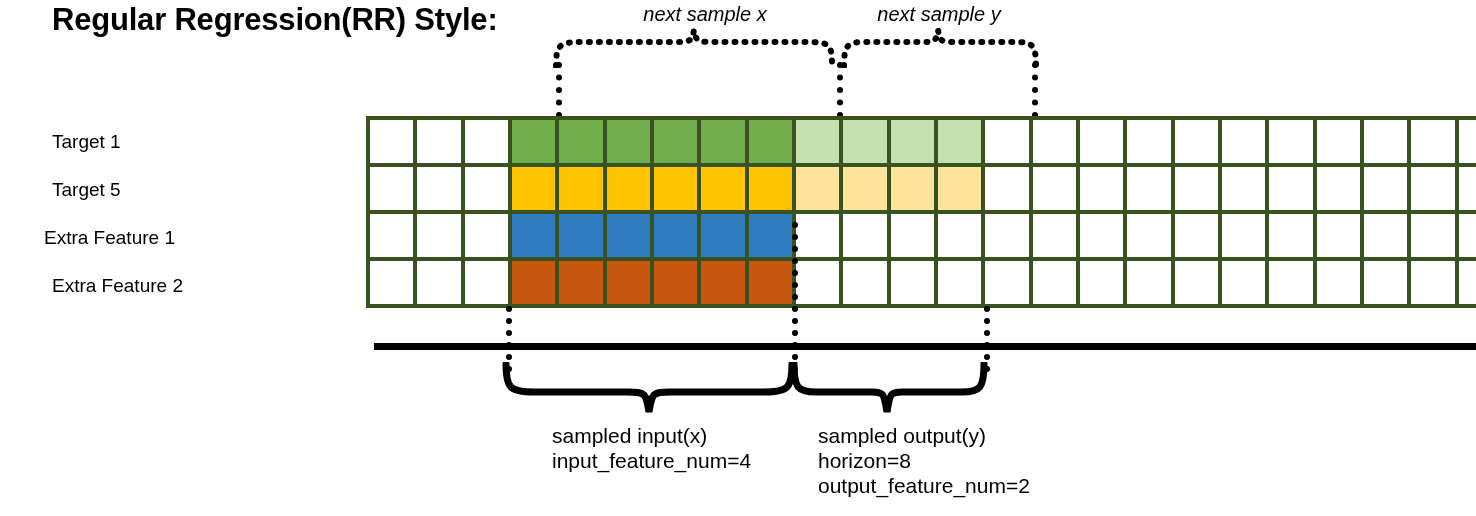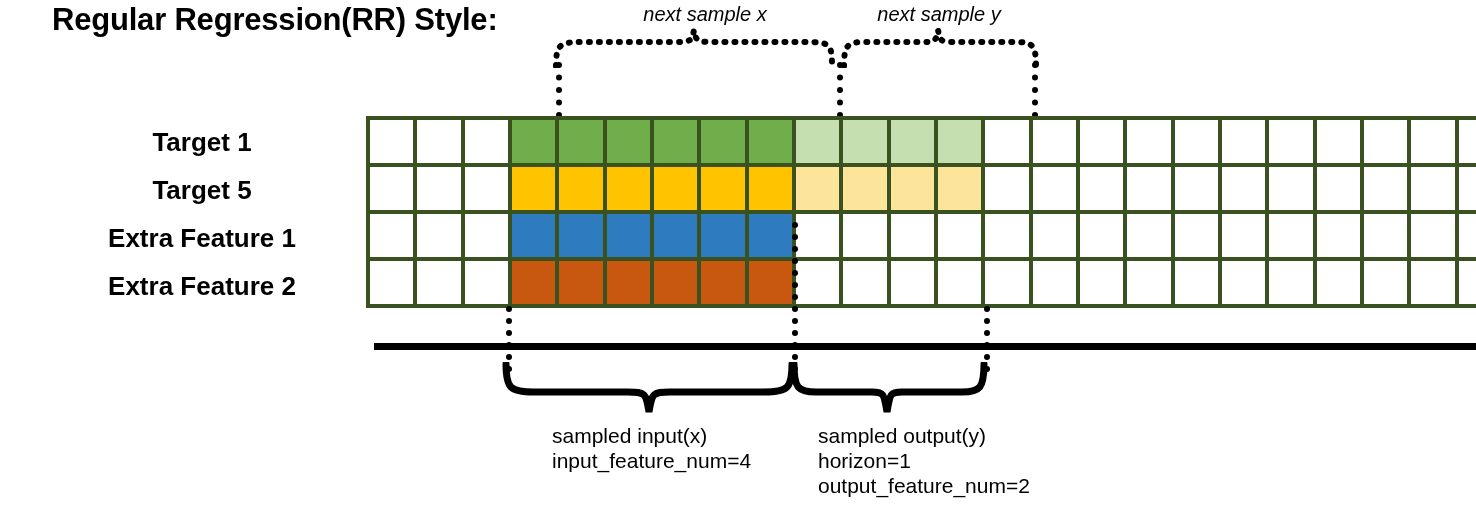--- a/index.html
+++ b/index.html
@@ -24,28 +24,28 @@
     position:absolute;top:3px;
     font-size:20px;font-style:italic;color:#000;
     white-space:nowrap;text-align:center;
   }
   #caption-next-x{left:581px;width:160px;}
   #caption-next-y{left:815px;width:160px;}
 
   
   .row-label{
     position:absolute;
-    width:300px;text-align:center;
-    font-size:26px;font-weight:700;color:#000;
+    width:300px;text-align:left;
+    font-size:19px;font-weight:400;color:#000;
     white-space:nowrap;
     line-height:48px;
   }
   #label-row-0{left:8px;top:118px;}
   #label-row-1{left:8px;top:166px;}
-  #label-row-2{left:8px;top:214px;}
+  #label-row-2{left:0;top:214px;}
   #label-row-3{left:8px;top:262px;}
 
   
   #grid{
     position:absolute;left:322px;top:116px;
     width:1140px;height:192px;
     background:#3A5220;
     display:flex;flex-direction:column;
     box-sizing:border-box;
     padding:4px;
@@ -259,17 +259,17 @@
              C106,32 106,30 118,30 L178,30 C196,30 200,26 200,2" fill="none" stroke="#000" stroke-width="7" stroke-linecap="round"></path>
   </svg>
 
   <div class="annot" id="annot-input">
     <div>sampled input(x)</div>
     <div>input_feature_num=4</div>
   </div>
 
   <div class="annot" id="annot-output">
     <div>sampled output(y)</div>
-    <div>horizon=1</div>
+    <div>horizon=8</div>
     <div>output_feature_num=2</div>
   </div>
 
 </div>
 
 </body></html>

